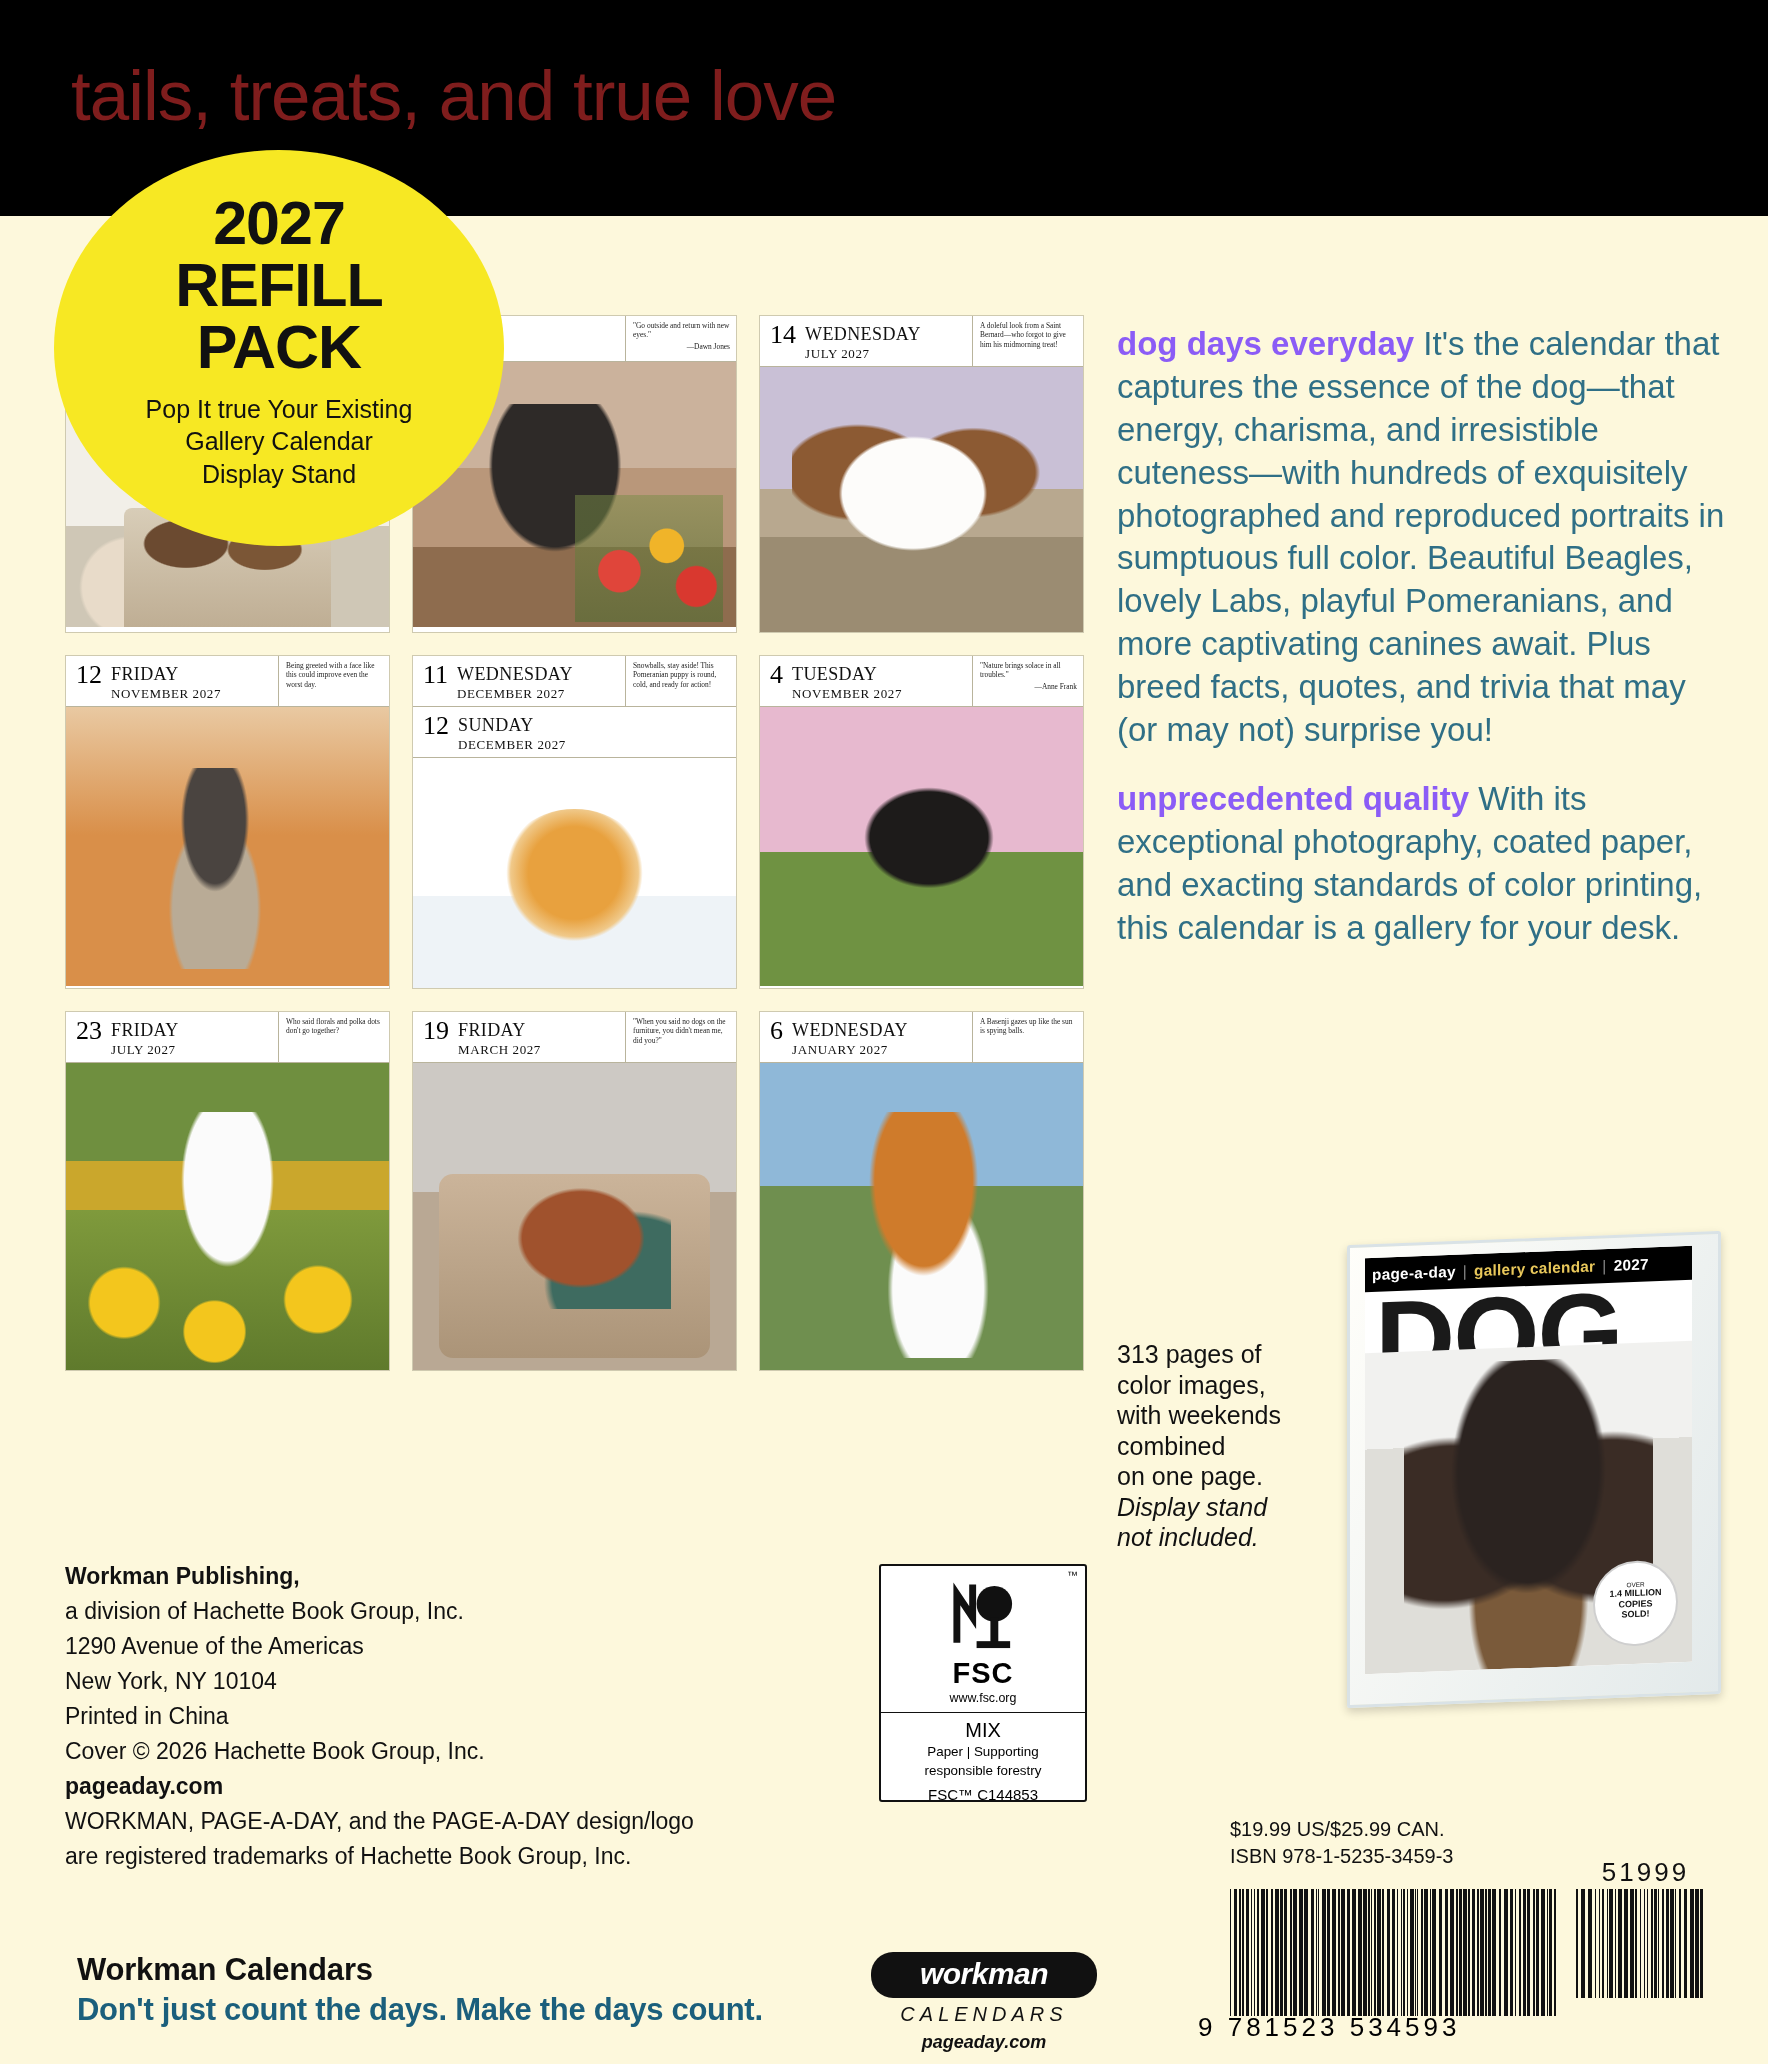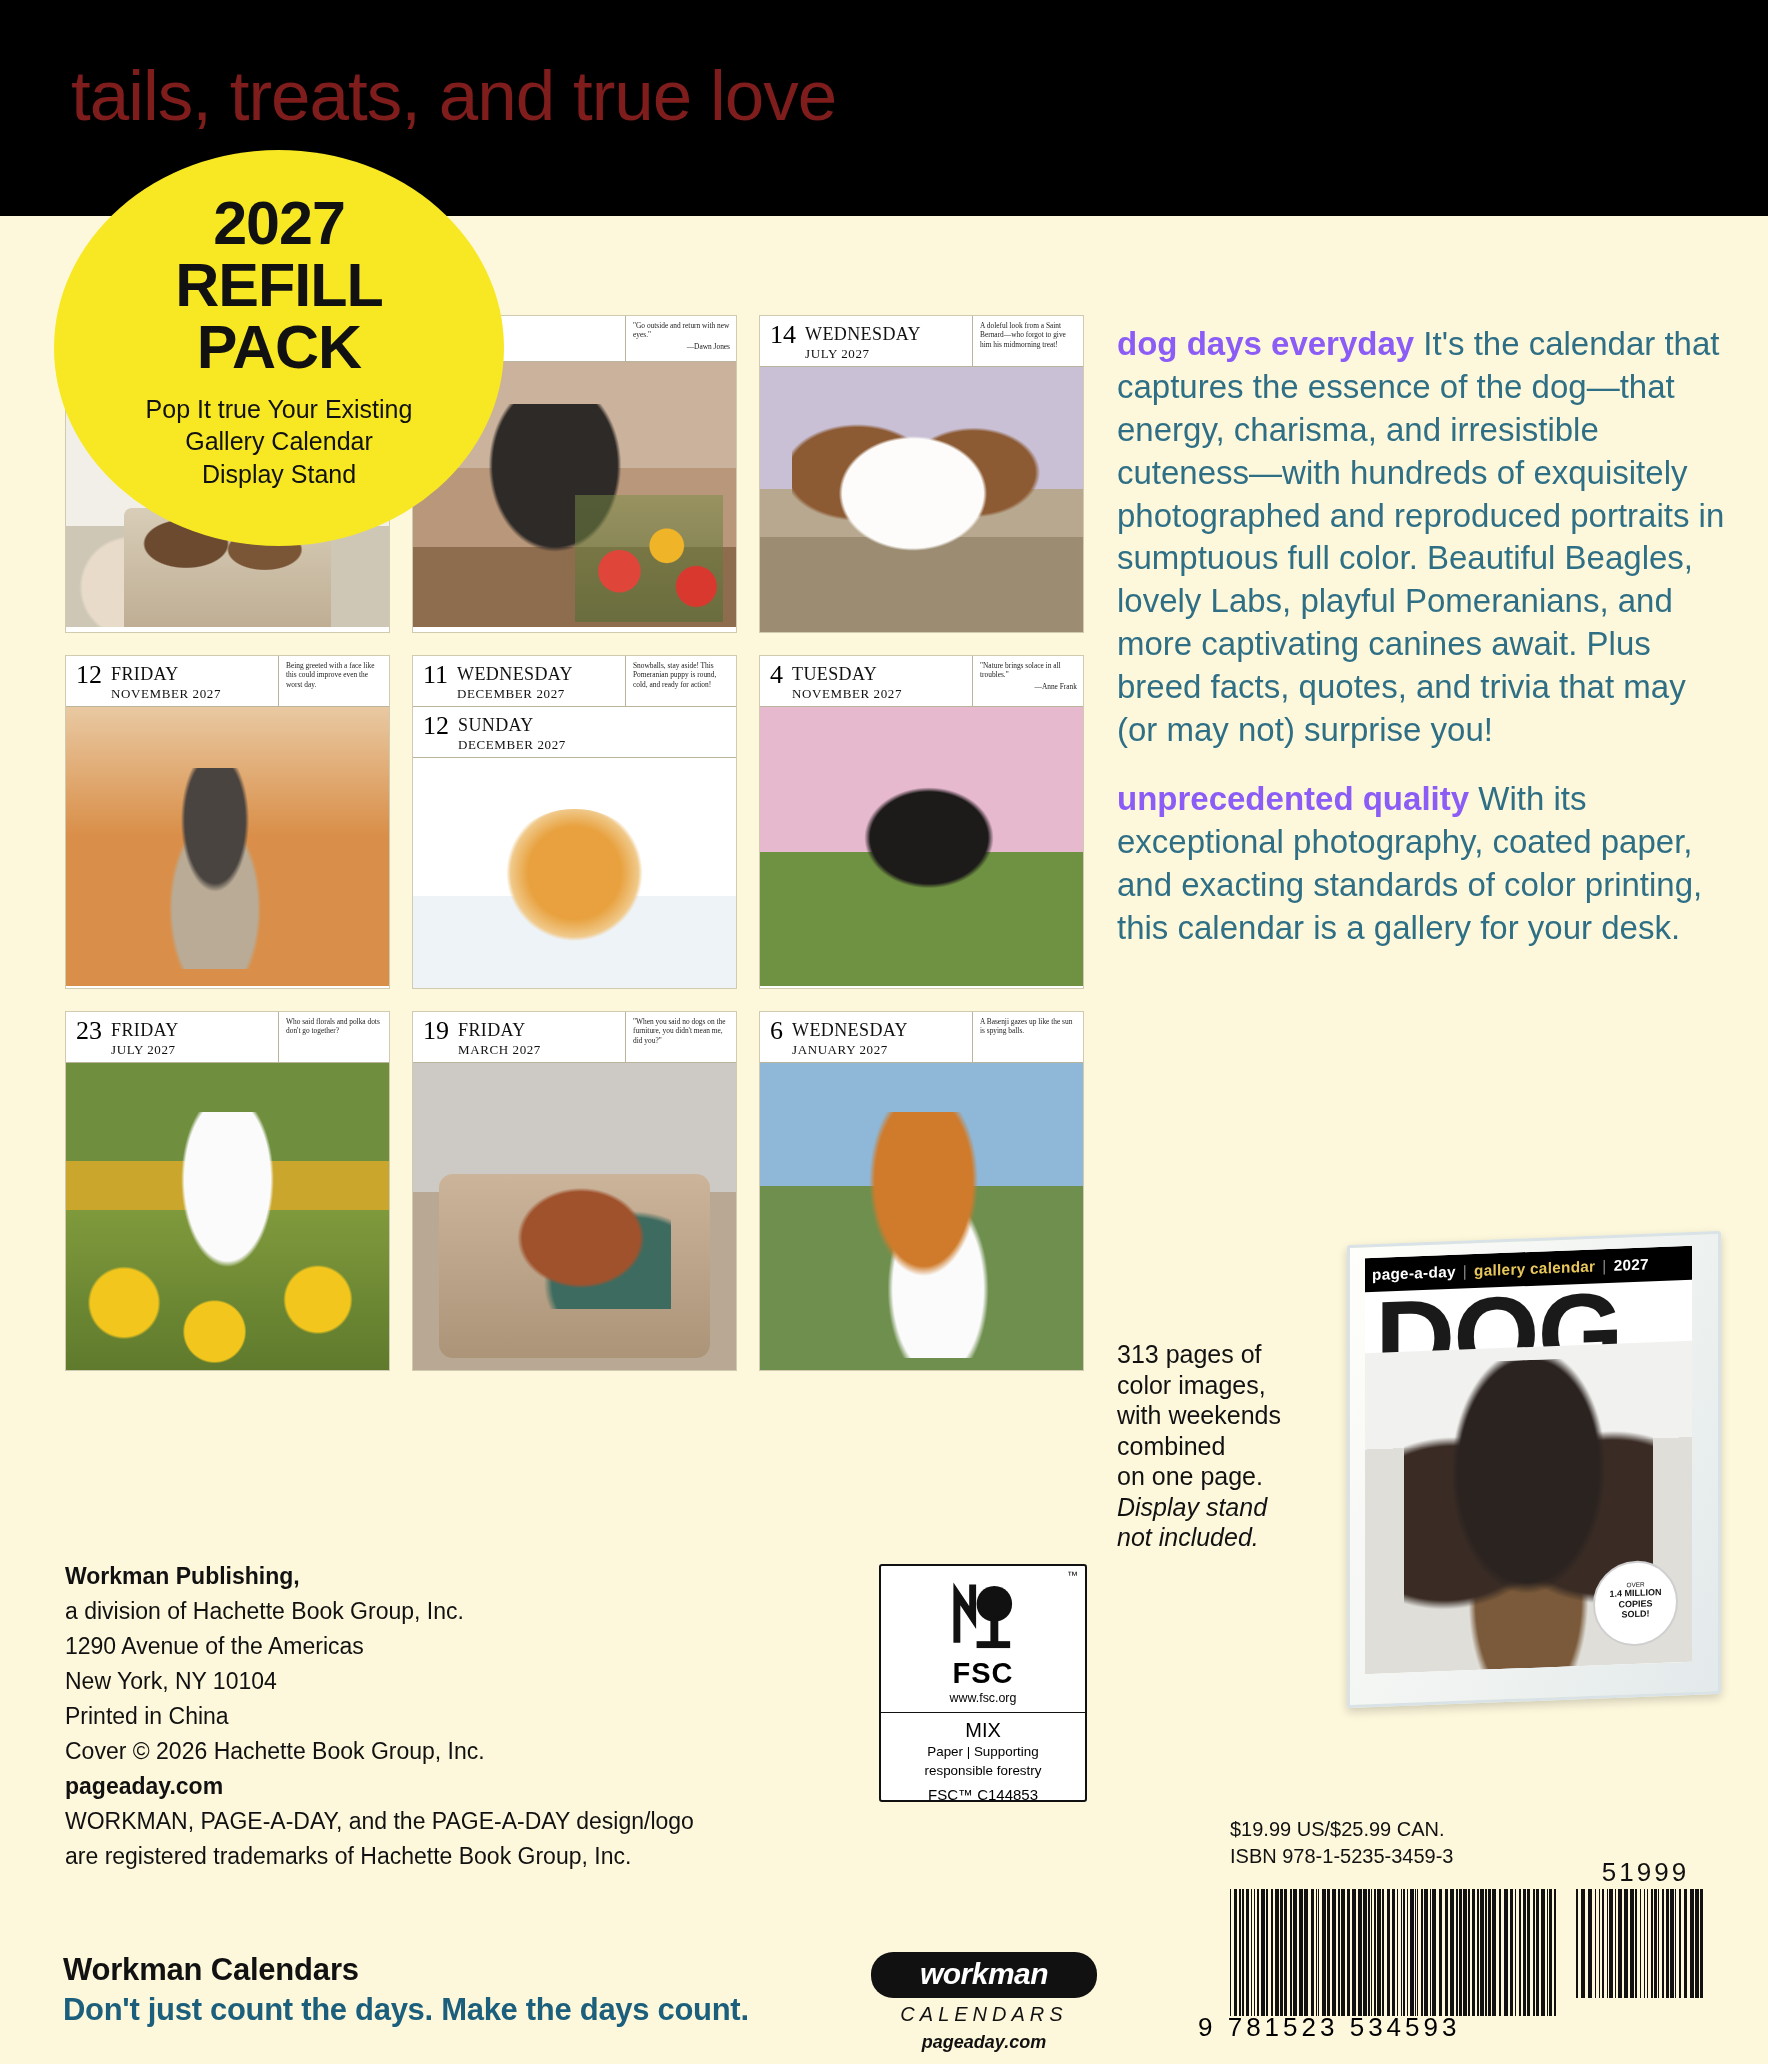--- a/index.html
+++ b/index.html
@@ -357,21 +357,21 @@
     left: 65px;
     top: 1559px;
     width: 693px;
     font-size: 23px;
     line-height: 1.52;
     color: #111;
   }
   .imprint .b { font-weight: bold; }
   .brandline {
     position: absolute;
-    left: 63px;
+    left: 77px;
     top: 1952px;
     width: 812px;
   }
   .brand-top {
     font-size: 31px;
     font-weight: bold;
     color: #111;
     letter-spacing: -0.2px;
   }
   .brand-sub {

